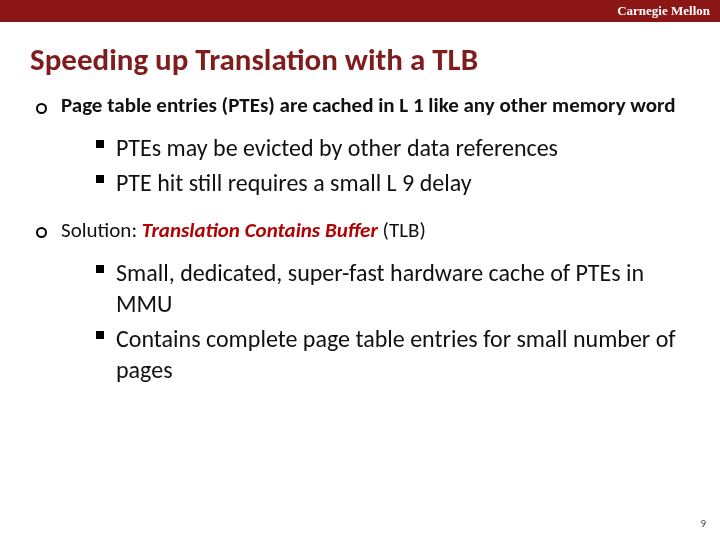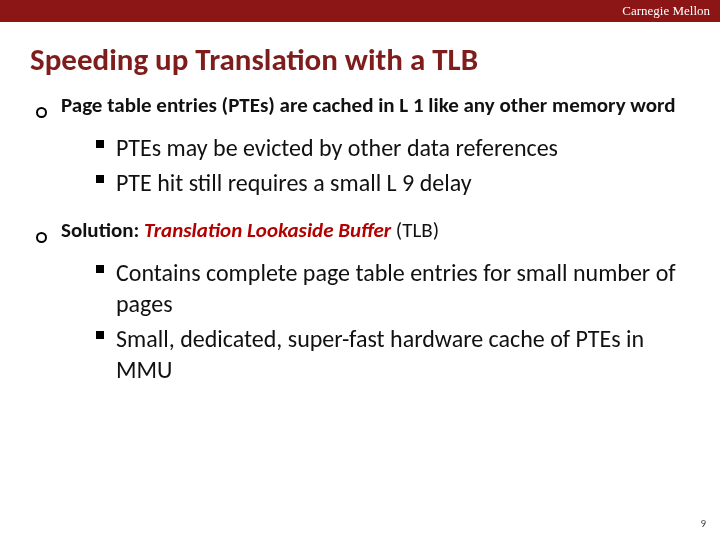--- a/index.html
+++ b/index.html
@@ -1,29 +1,29 @@
 <!DOCTYPE html>
 <html><head>
 <meta charset="utf-8">
 <style>
   * { margin: 0; padding: 0; box-sizing: border-box; }
   html, body { width: 720px; height: 540px; font-family: Calibri, "Segoe UI", Arial, sans-serif; background: #fff; }
   .slide { width: 720px; height: 540px; position: relative; display: flex; flex-direction: column; }
   .topbar { background: #8c1515; height: 22px; display: flex; justify-content: flex-end; align-items: center; padding-right: 10px; }
-  .brand { color: #fff; font-weight: normal; font-size: 13px; font-family: "Times New Roman", Times, serif; }
+  .brand { color: #fff; font-weight: bold; font-size: 13px; font-family: "Times New Roman", Times, serif; }
   .title { font-size: 31px; font-weight: bold; color: #7f1d1d; padding: 18px 0 14px 30px; }
   .content { padding: 0 30px 0 36px; }
-  .circle-item { display: flex; align-items: flex-end; margin-bottom: 8px; }
+  .circle-item { display: flex; align-items: center; margin-bottom: 8px; }
   .circle-bullet { width: 11px; height: 11px; border: 2px solid #000; border-radius: 50%; flex-shrink: 0; margin-top: 6px; margin-right: 14px; }
   .circle-text { font-size: 21px; font-weight: bold; color: #111; line-height: 1.25; }
   .sub-list { padding: 6px 0 14px 60px; }
   .square-item { display: flex; align-items: flex-start; margin-bottom: 4px; }
   .square-bullet { width: 8px; height: 8px; background: #000; flex-shrink: 0; margin-top: 8px; margin-right: 12px; }
   .square-text { font-size: 24px; color: #111; line-height: 1.3; }
-  .solution-prefix { font-weight: bold; }
+  .solution-prefix { font-weight: normal; }
   .solution-em { font-weight: bold; font-style: italic; color: #b30000; }
   .solution-suffix { font-weight: normal; }
   .pagenum { position: absolute; bottom: 10px; right: 14px; font-size: 11px; color: #444; }
 </style>
 </head>
 <body>
 
 <div class="slide">
 
   <div class="topbar">
@@ -45,31 +45,31 @@
       </div>
       <div class="square-item">
         <span class="square-bullet"></span>
         <span class="square-text">PTE hit still requires a small L 9 delay</span>
       </div>
     </div>
 
     <div class="circle-item">
       <span class="circle-bullet"></span>
       <span class="circle-text">
-        <span class="solution-prefix">Solution: </span><span class="solution-em">Translation Lookaside Buffer</span><span class="solution-suffix"> (TLB)</span>
+        <span class="solution-prefix">Solution: </span><span class="solution-em">Translation Contains Buffer</span><span class="solution-suffix"> (TLB)</span>
       </span>
     </div>
     <div class="sub-list">
       <div class="square-item">
         <span class="square-bullet"></span>
-        <span class="square-text">Contains complete page table entries for small number of pages</span>
+        <span class="square-text">Small, dedicated, super-fast hardware cache of PTEs in MMU</span>
       </div>
       <div class="square-item">
         <span class="square-bullet"></span>
-        <span class="square-text">Small, dedicated, super-fast hardware cache of PTEs in MMU</span>
+        <span class="square-text">Contains complete page table entries for small number of pages</span>
       </div>
     </div>
 
   </div>
 
   <div class="pagenum">9</div>
 
 </div>
 
 </body></html>

